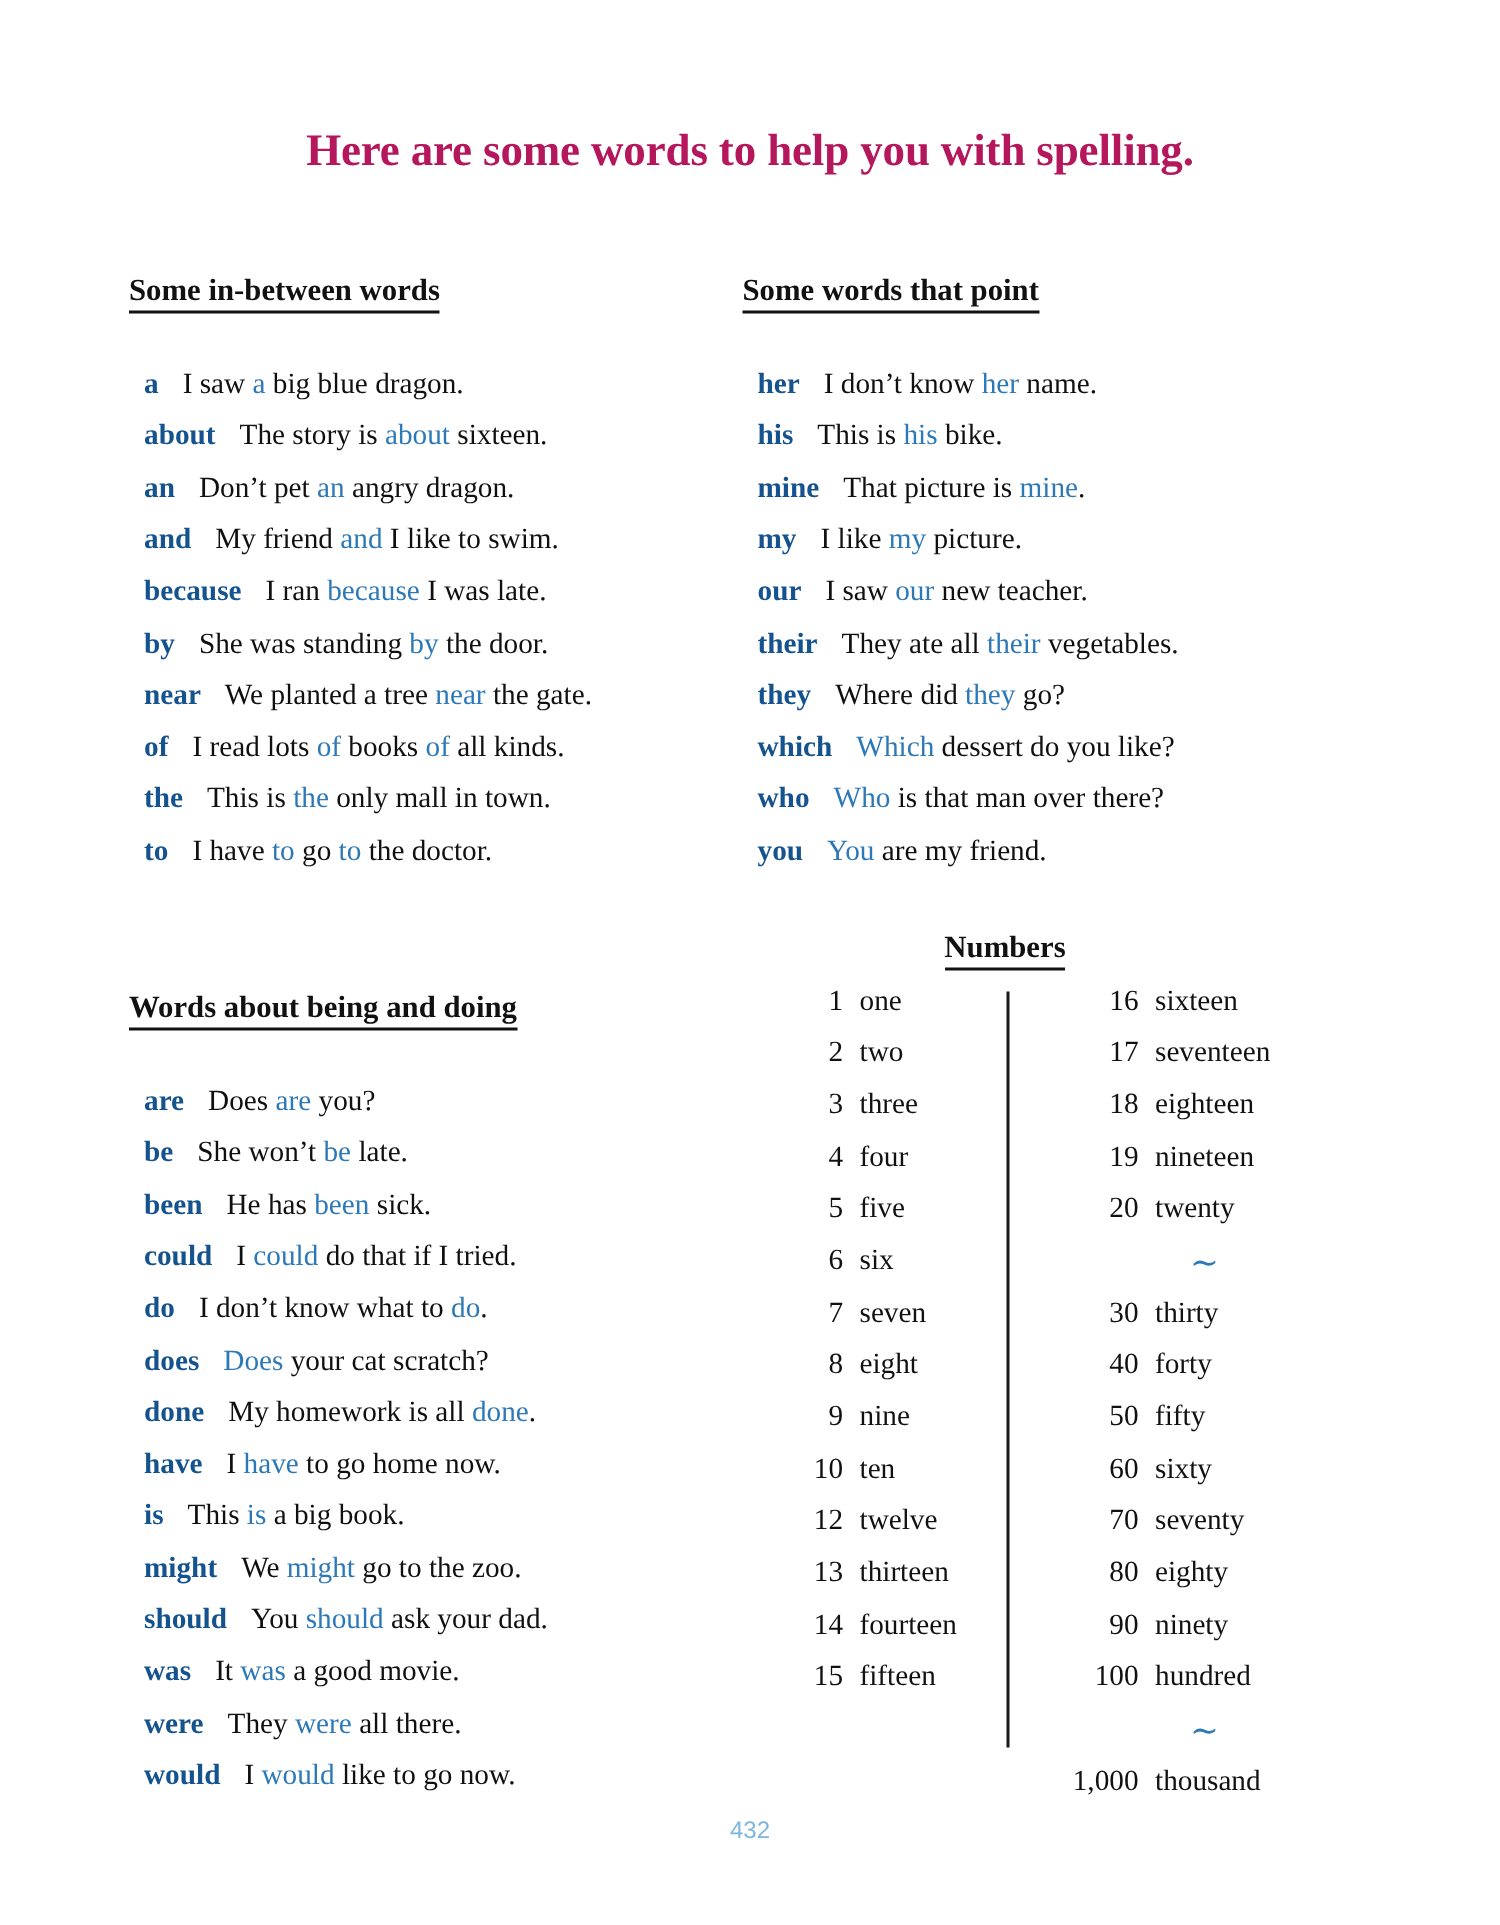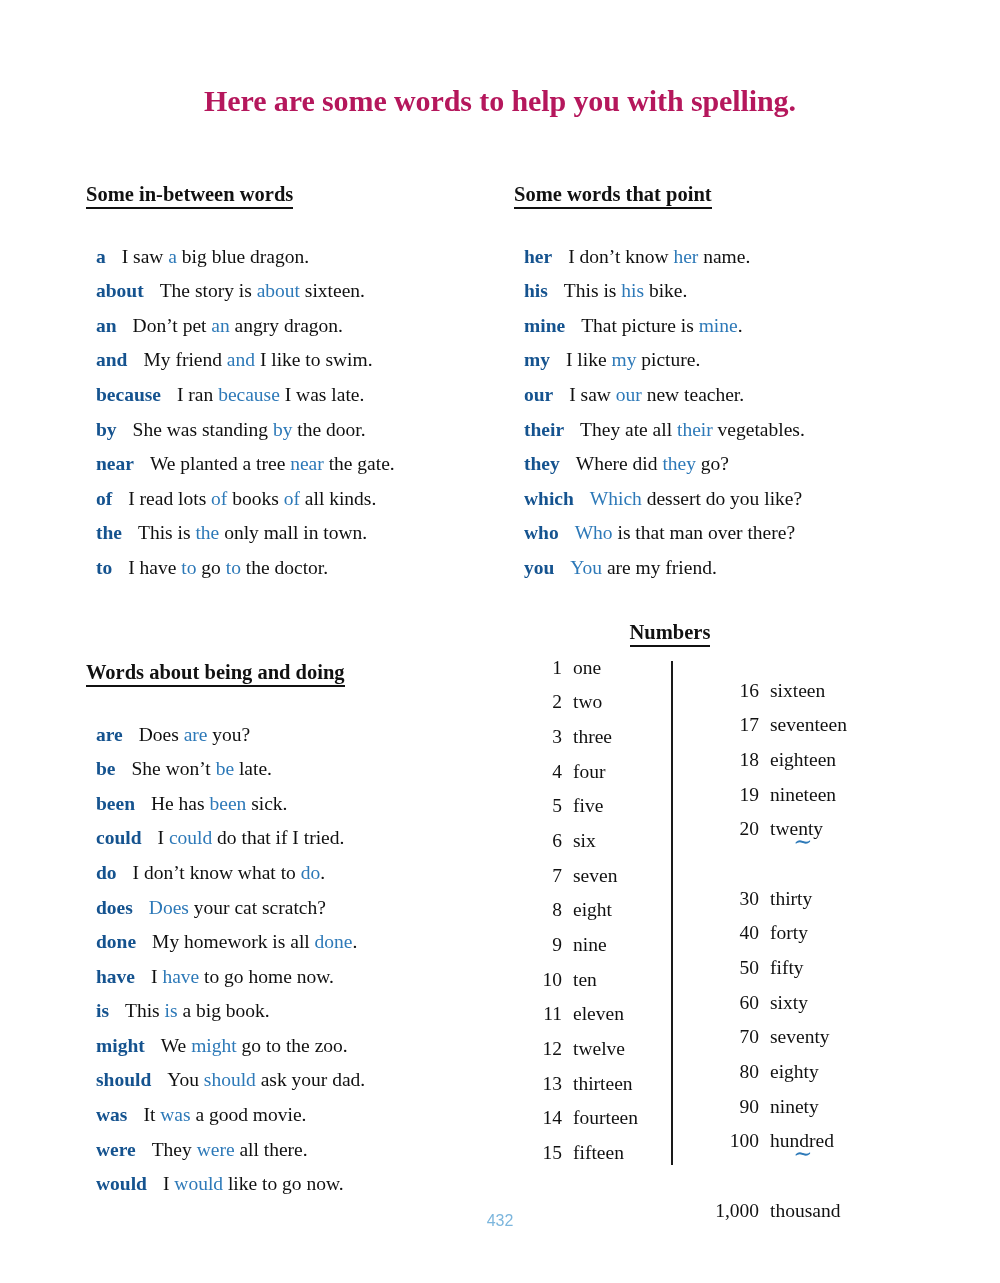--- a/index.html
+++ b/index.html
@@ -68,21 +68,21 @@
 
   
   .col-inbetween {
     position: absolute;
     left: 86px;
     top: 183px;
     width: 420px;
   }
   .col-point {
     position: absolute;
-    left: 514px;
+    left: 495px;
     top: 183px;
     width: 430px;
   }
   .col-being {
     position: absolute;
     left: 86px;
     top: 661px;
     width: 430px;
   }
   .heading-gap {
@@ -124,21 +124,20 @@
     white-space: nowrap;
   }
   .num-row .numeral {
     width: 54px;
     text-align: right;
     padding-right: 11px;
     flex: 0 0 auto;
   }
   .num-row .numeral-wide {
     width: 74px;
-    margin-top: 23px;
   }
   .num-row .word {
     flex: 0 0 auto;
   }
   .num-row.tilde-row {
     height: 34.7px;
     justify-content: flex-start;
   }
   .tilde {
     color: #2d79b8;
@@ -277,24 +276,20 @@
           </div>
           <div class="num-row">
             <span class="numeral">9</span>
             <span class="word">nine</span>
           </div>
           <div class="num-row">
             <span class="numeral">10</span>
             <span class="word">ten</span>
           </div>
           <div class="num-row">
-            <span class="numeral">11</span>
-            <span class="word">eleven</span>
-          </div>
-          <div class="num-row">
             <span class="numeral">12</span>
             <span class="word">twelve</span>
           </div>
           <div class="num-row">
             <span class="numeral">13</span>
             <span class="word">thirteen</span>
           </div>
           <div class="num-row">
             <span class="numeral">14</span>
             <span class="word">fourteen</span>

